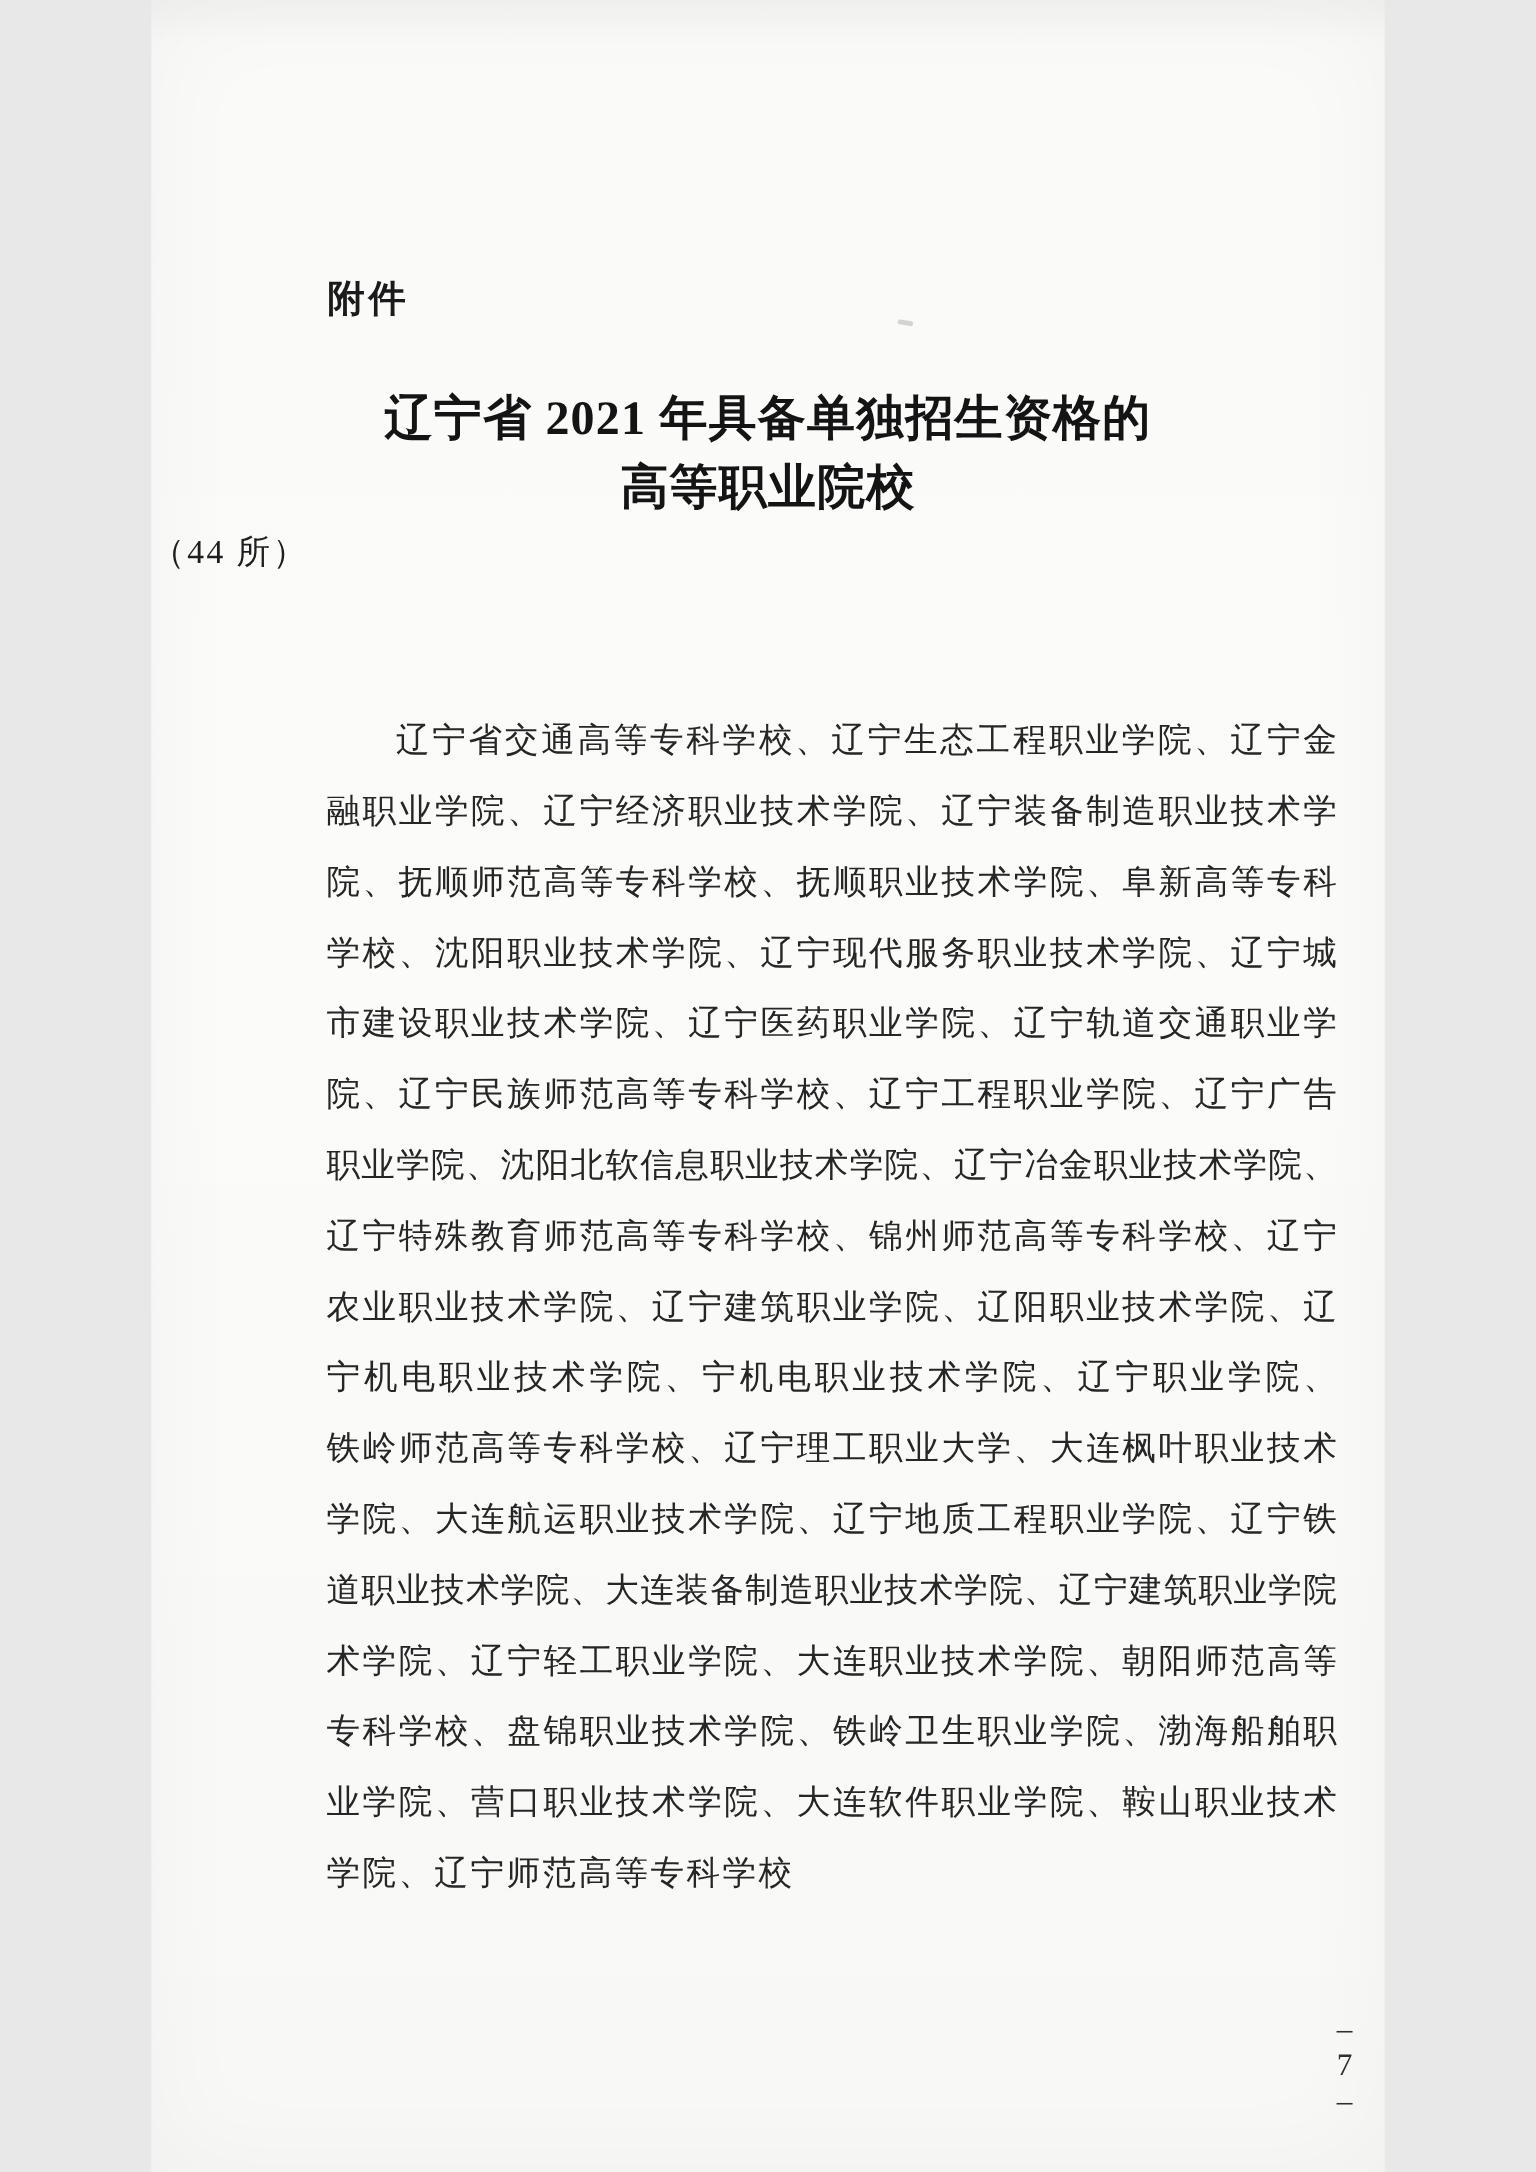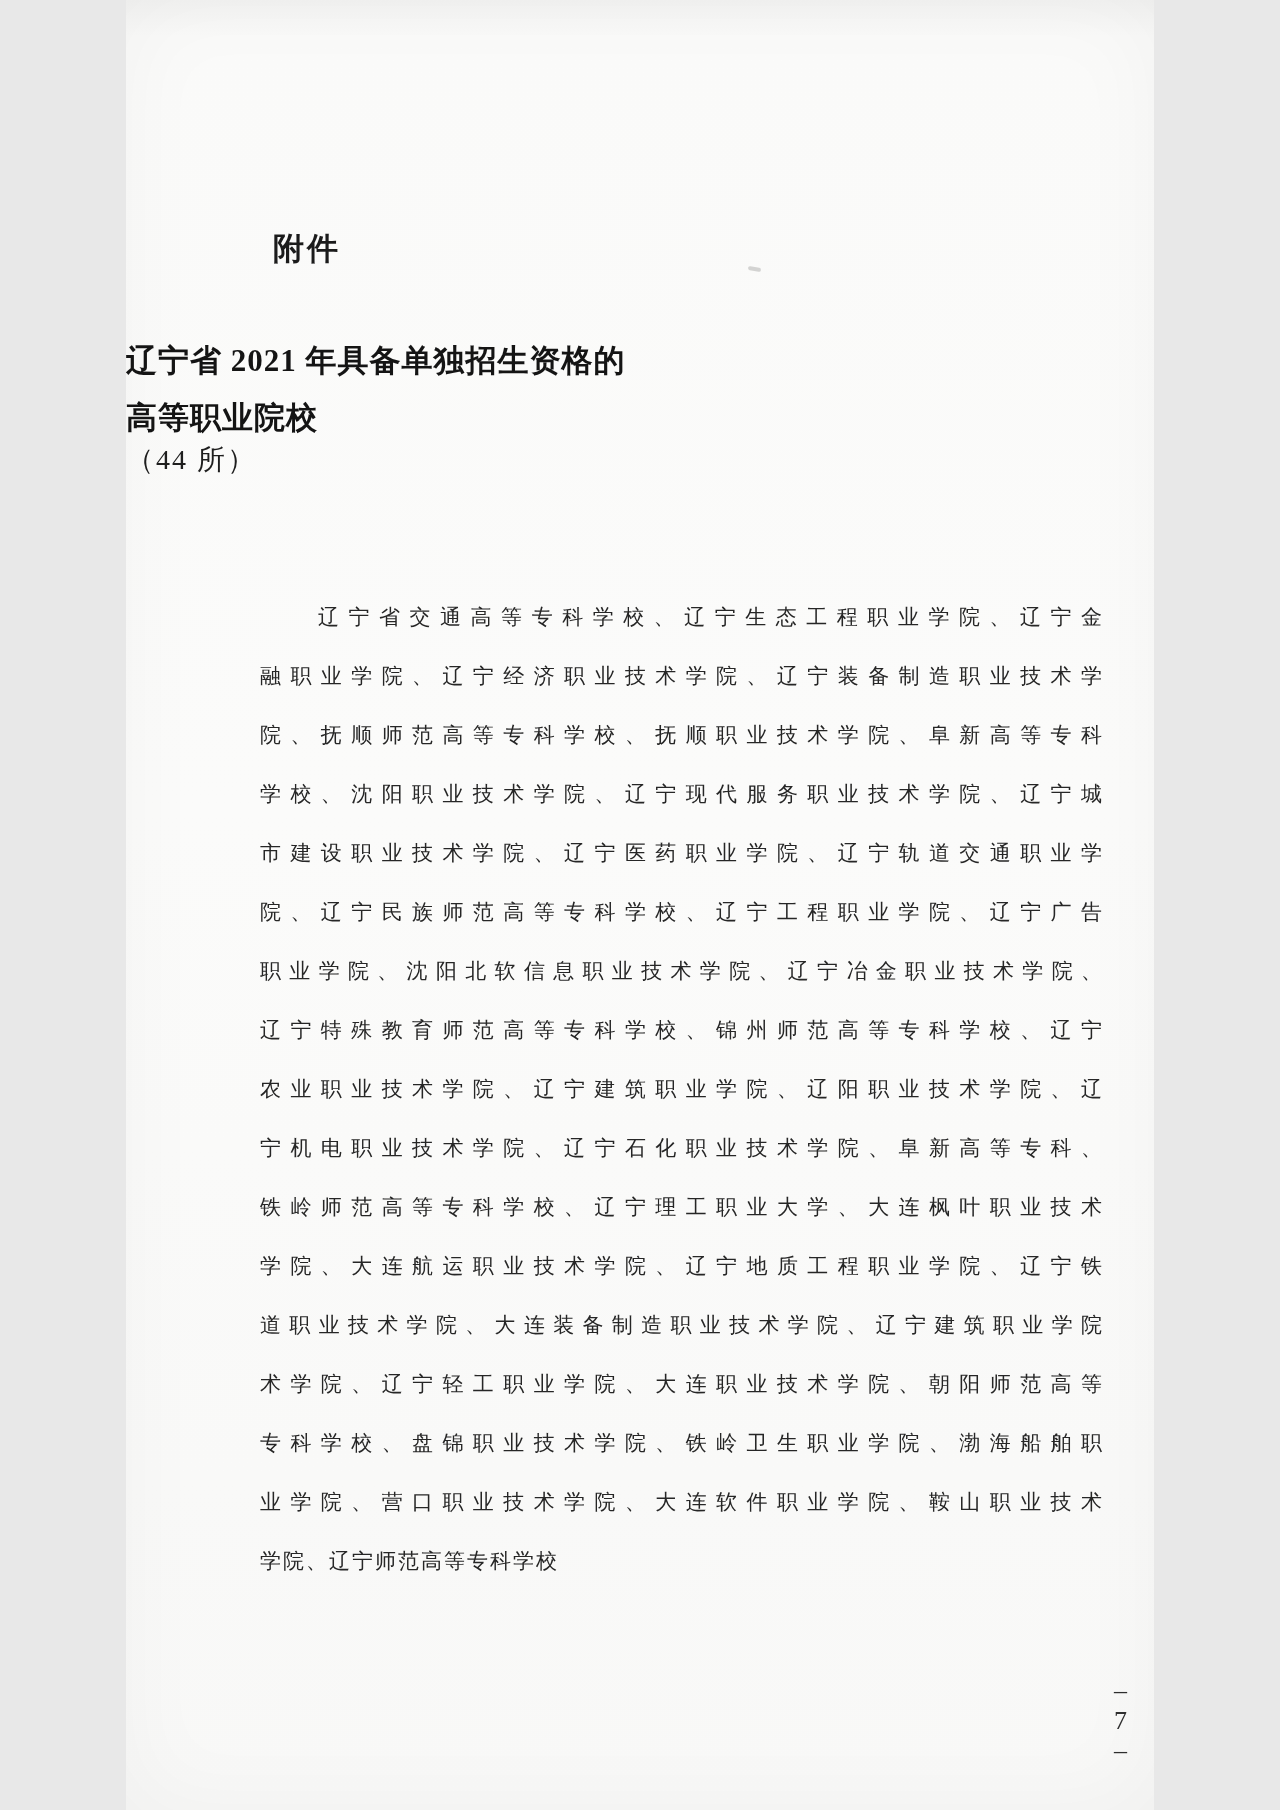--- a/index.html
+++ b/index.html
@@ -37,44 +37,44 @@
     font-family: "Liberation Sans", "DejaVu Sans", sans-serif;
     font-weight: 700;
     font-size: 31px;
     letter-spacing: 3px;
     color: #1b1b1b;
   }
   .doc-title {
     position: absolute;
     left: 0;
     right: 0;
-    top: 332px;
-    text-align: left;
+    top: 320px;
+    text-align: center;
     font-weight: 700;
-    font-size: 31px;
+    font-size: 40px;
     line-height: 57px;
     letter-spacing: 1px;
     color: #141414;
   }
   .count-note {
     position: absolute;
     left: 0;
     right: 0;
     top: 441px;
     text-align: left;
     font-size: 28px;
     letter-spacing: 2px;
     color: #1e1e1e;
   }
   .body-text {
     position: absolute;
-    left: 134px;
+    left: 146px;
     top: 588px;
     width: 842px;
-    font-size: 21px;
+    font-size: 28px;
     color: #262626;
   }
   .body-line {
     height: 59px;
     line-height: 59px;
     text-align: justify;
     text-align-last: justify;
     overflow: hidden;
   }
   .body-line.indent {
@@ -112,21 +112,21 @@
   <div class="body-text">
     <div class="body-line indent">辽宁省交通高等专科学校、辽宁生态工程职业学院、辽宁金</div>
     <div class="body-line">融职业学院、辽宁经济职业技术学院、辽宁装备制造职业技术学</div>
     <div class="body-line">院、抚顺师范高等专科学校、抚顺职业技术学院、阜新高等专科</div>
     <div class="body-line">学校、沈阳职业技术学院、辽宁现代服务职业技术学院、辽宁城</div>
     <div class="body-line">市建设职业技术学院、辽宁医药职业学院、辽宁轨道交通职业学</div>
     <div class="body-line">院、辽宁民族师范高等专科学校、辽宁工程职业学院、辽宁广告</div>
     <div class="body-line">职业学院、沈阳北软信息职业技术学院、辽宁冶金职业技术学院、</div>
     <div class="body-line">辽宁特殊教育师范高等专科学校、锦州师范高等专科学校、辽宁</div>
     <div class="body-line">农业职业技术学院、辽宁建筑职业学院、辽阳职业技术学院、辽</div>
-    <div class="body-line">宁机电职业技术学院、辽宁石化职业技术学院、阜新高等专科、</div>
+    <div class="body-line">宁机电职业技术学院、宁机电职业技术学院、辽宁职业学院、</div>
     <div class="body-line">铁岭师范高等专科学校、辽宁理工职业大学、大连枫叶职业技术</div>
     <div class="body-line">学院、大连航运职业技术学院、辽宁地质工程职业学院、辽宁铁</div>
     <div class="body-line">道职业技术学院、大连装备制造职业技术学院、辽宁建筑职业学院</div>
     <div class="body-line">术学院、辽宁轻工职业学院、大连职业技术学院、朝阳师范高等</div>
     <div class="body-line">专科学校、盘锦职业技术学院、铁岭卫生职业学院、渤海船舶职</div>
     <div class="body-line">业学院、营口职业技术学院、大连软件职业学院、鞍山职业技术</div>
     <div class="body-line last">学院、辽宁师范高等专科学校</div>
   </div>
 
   <div class="page-number">– 7 –</div>

